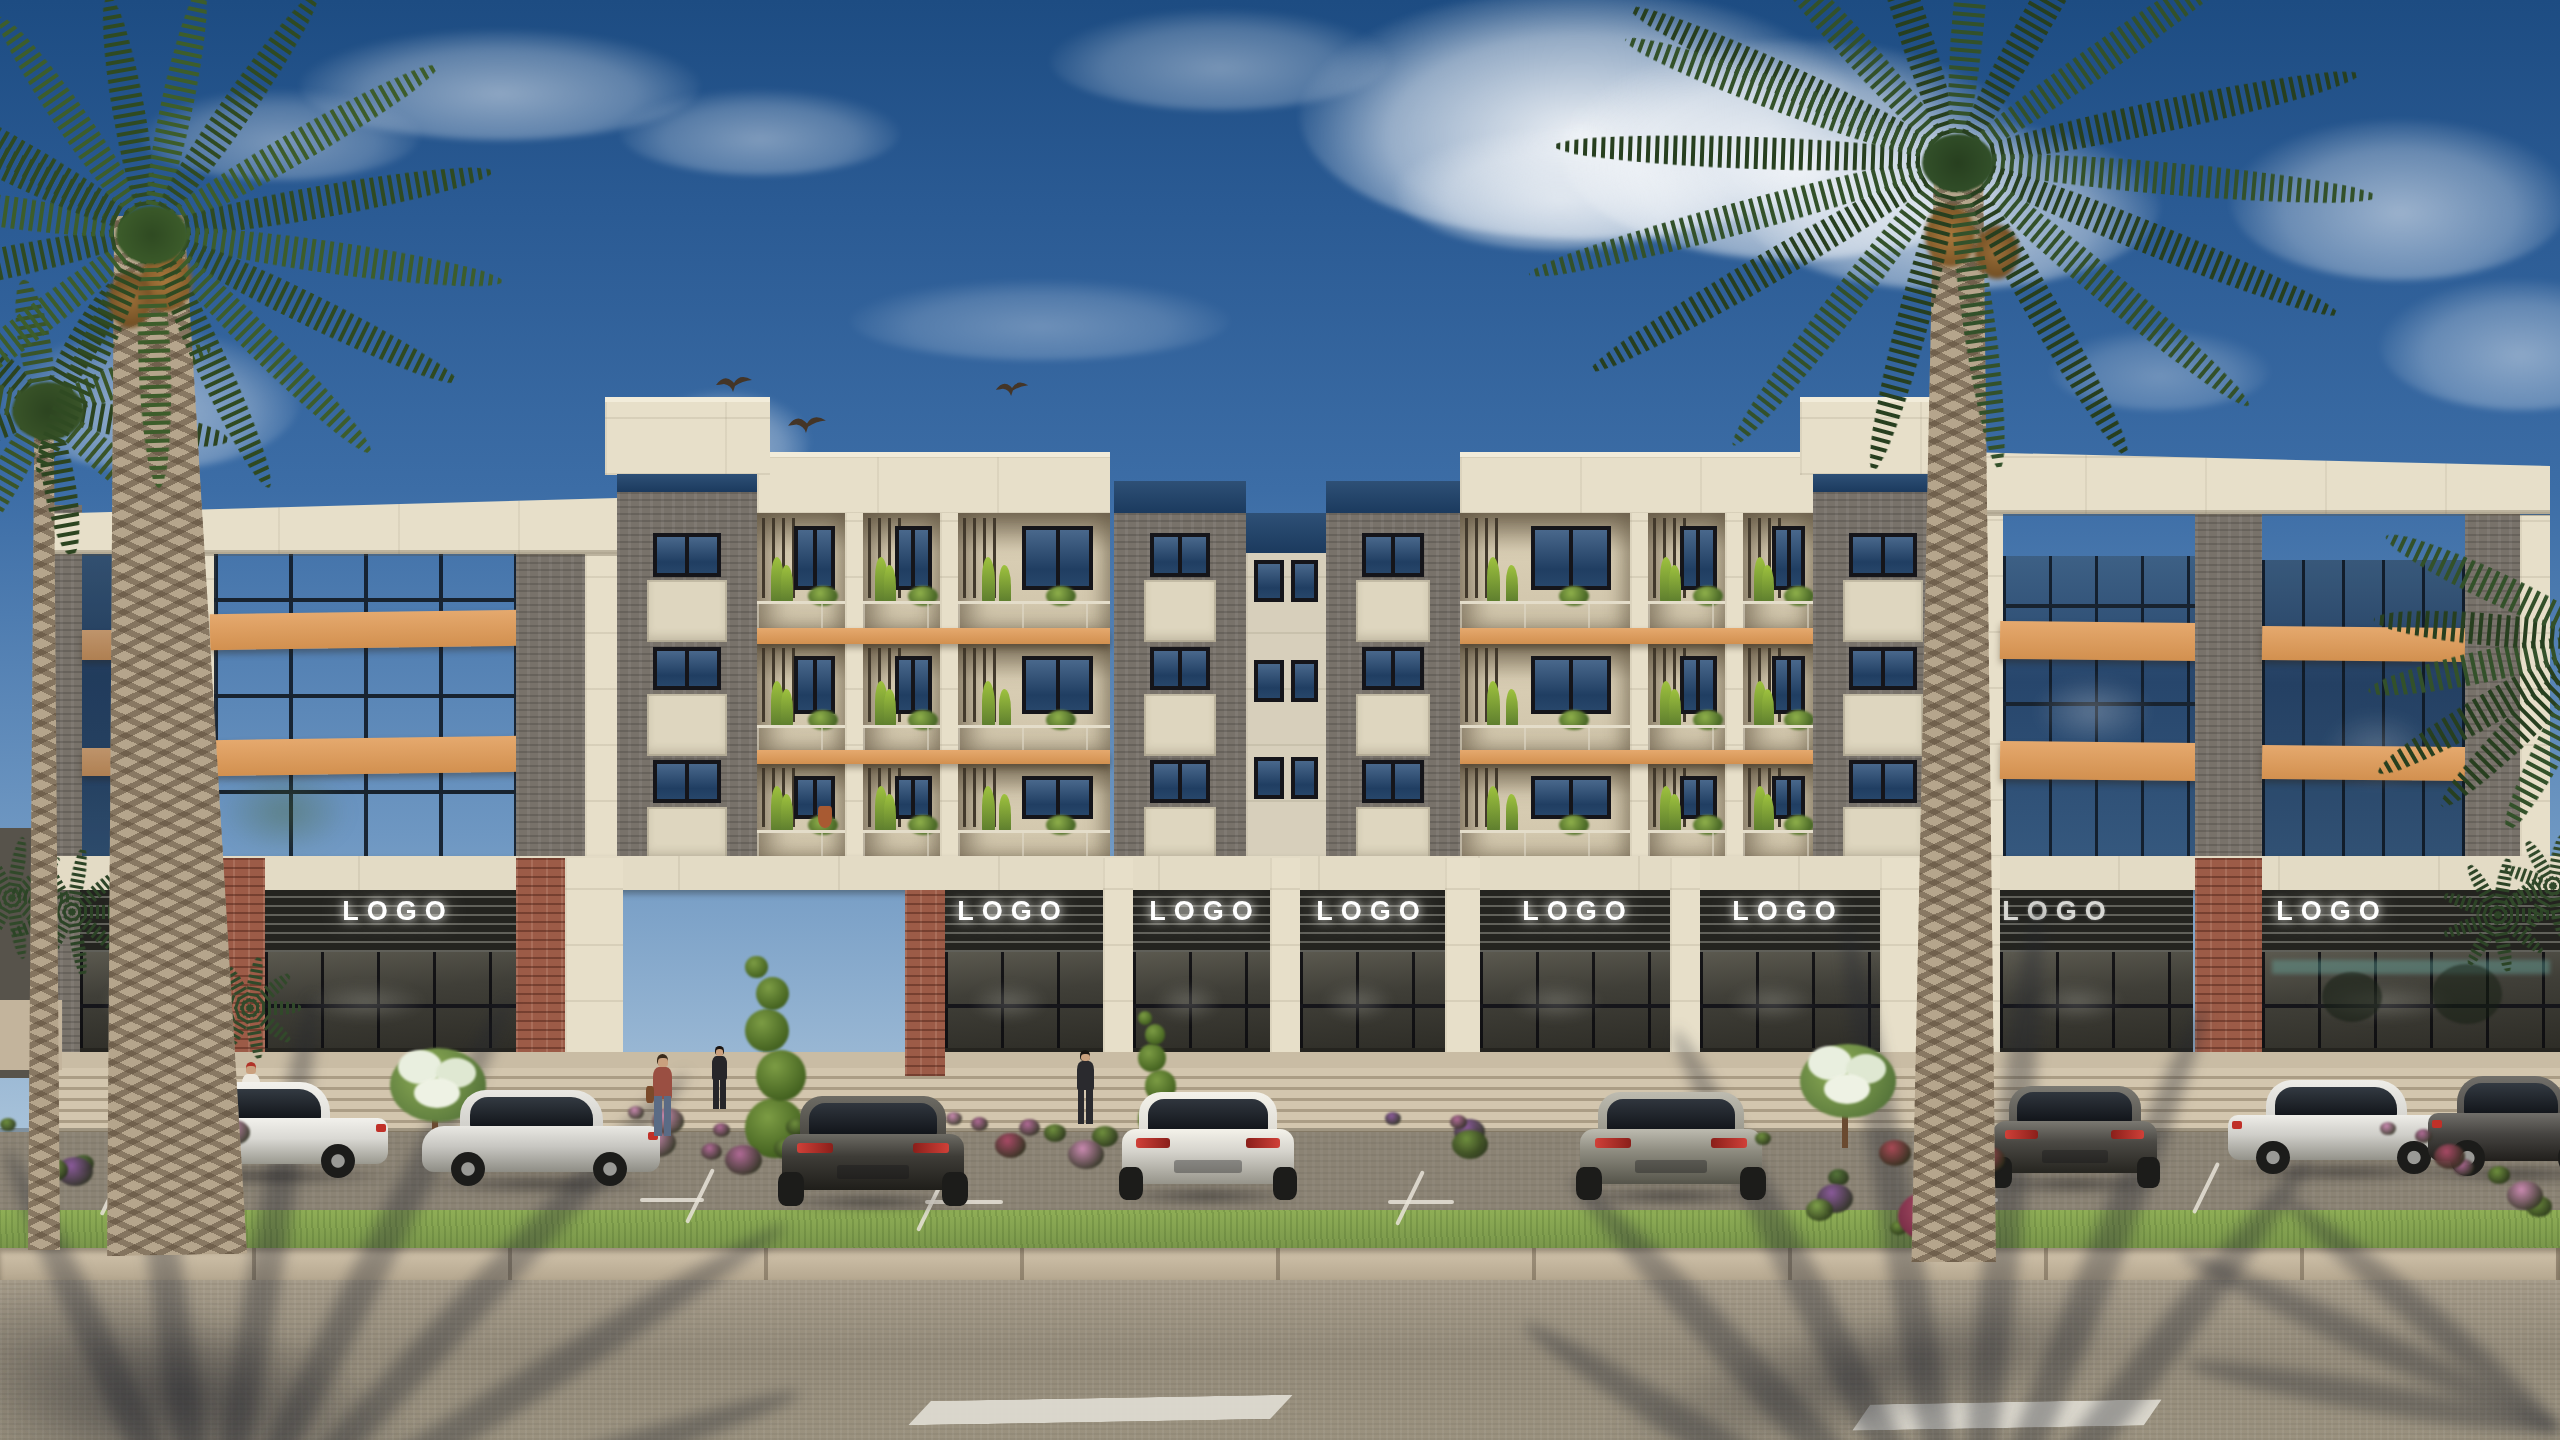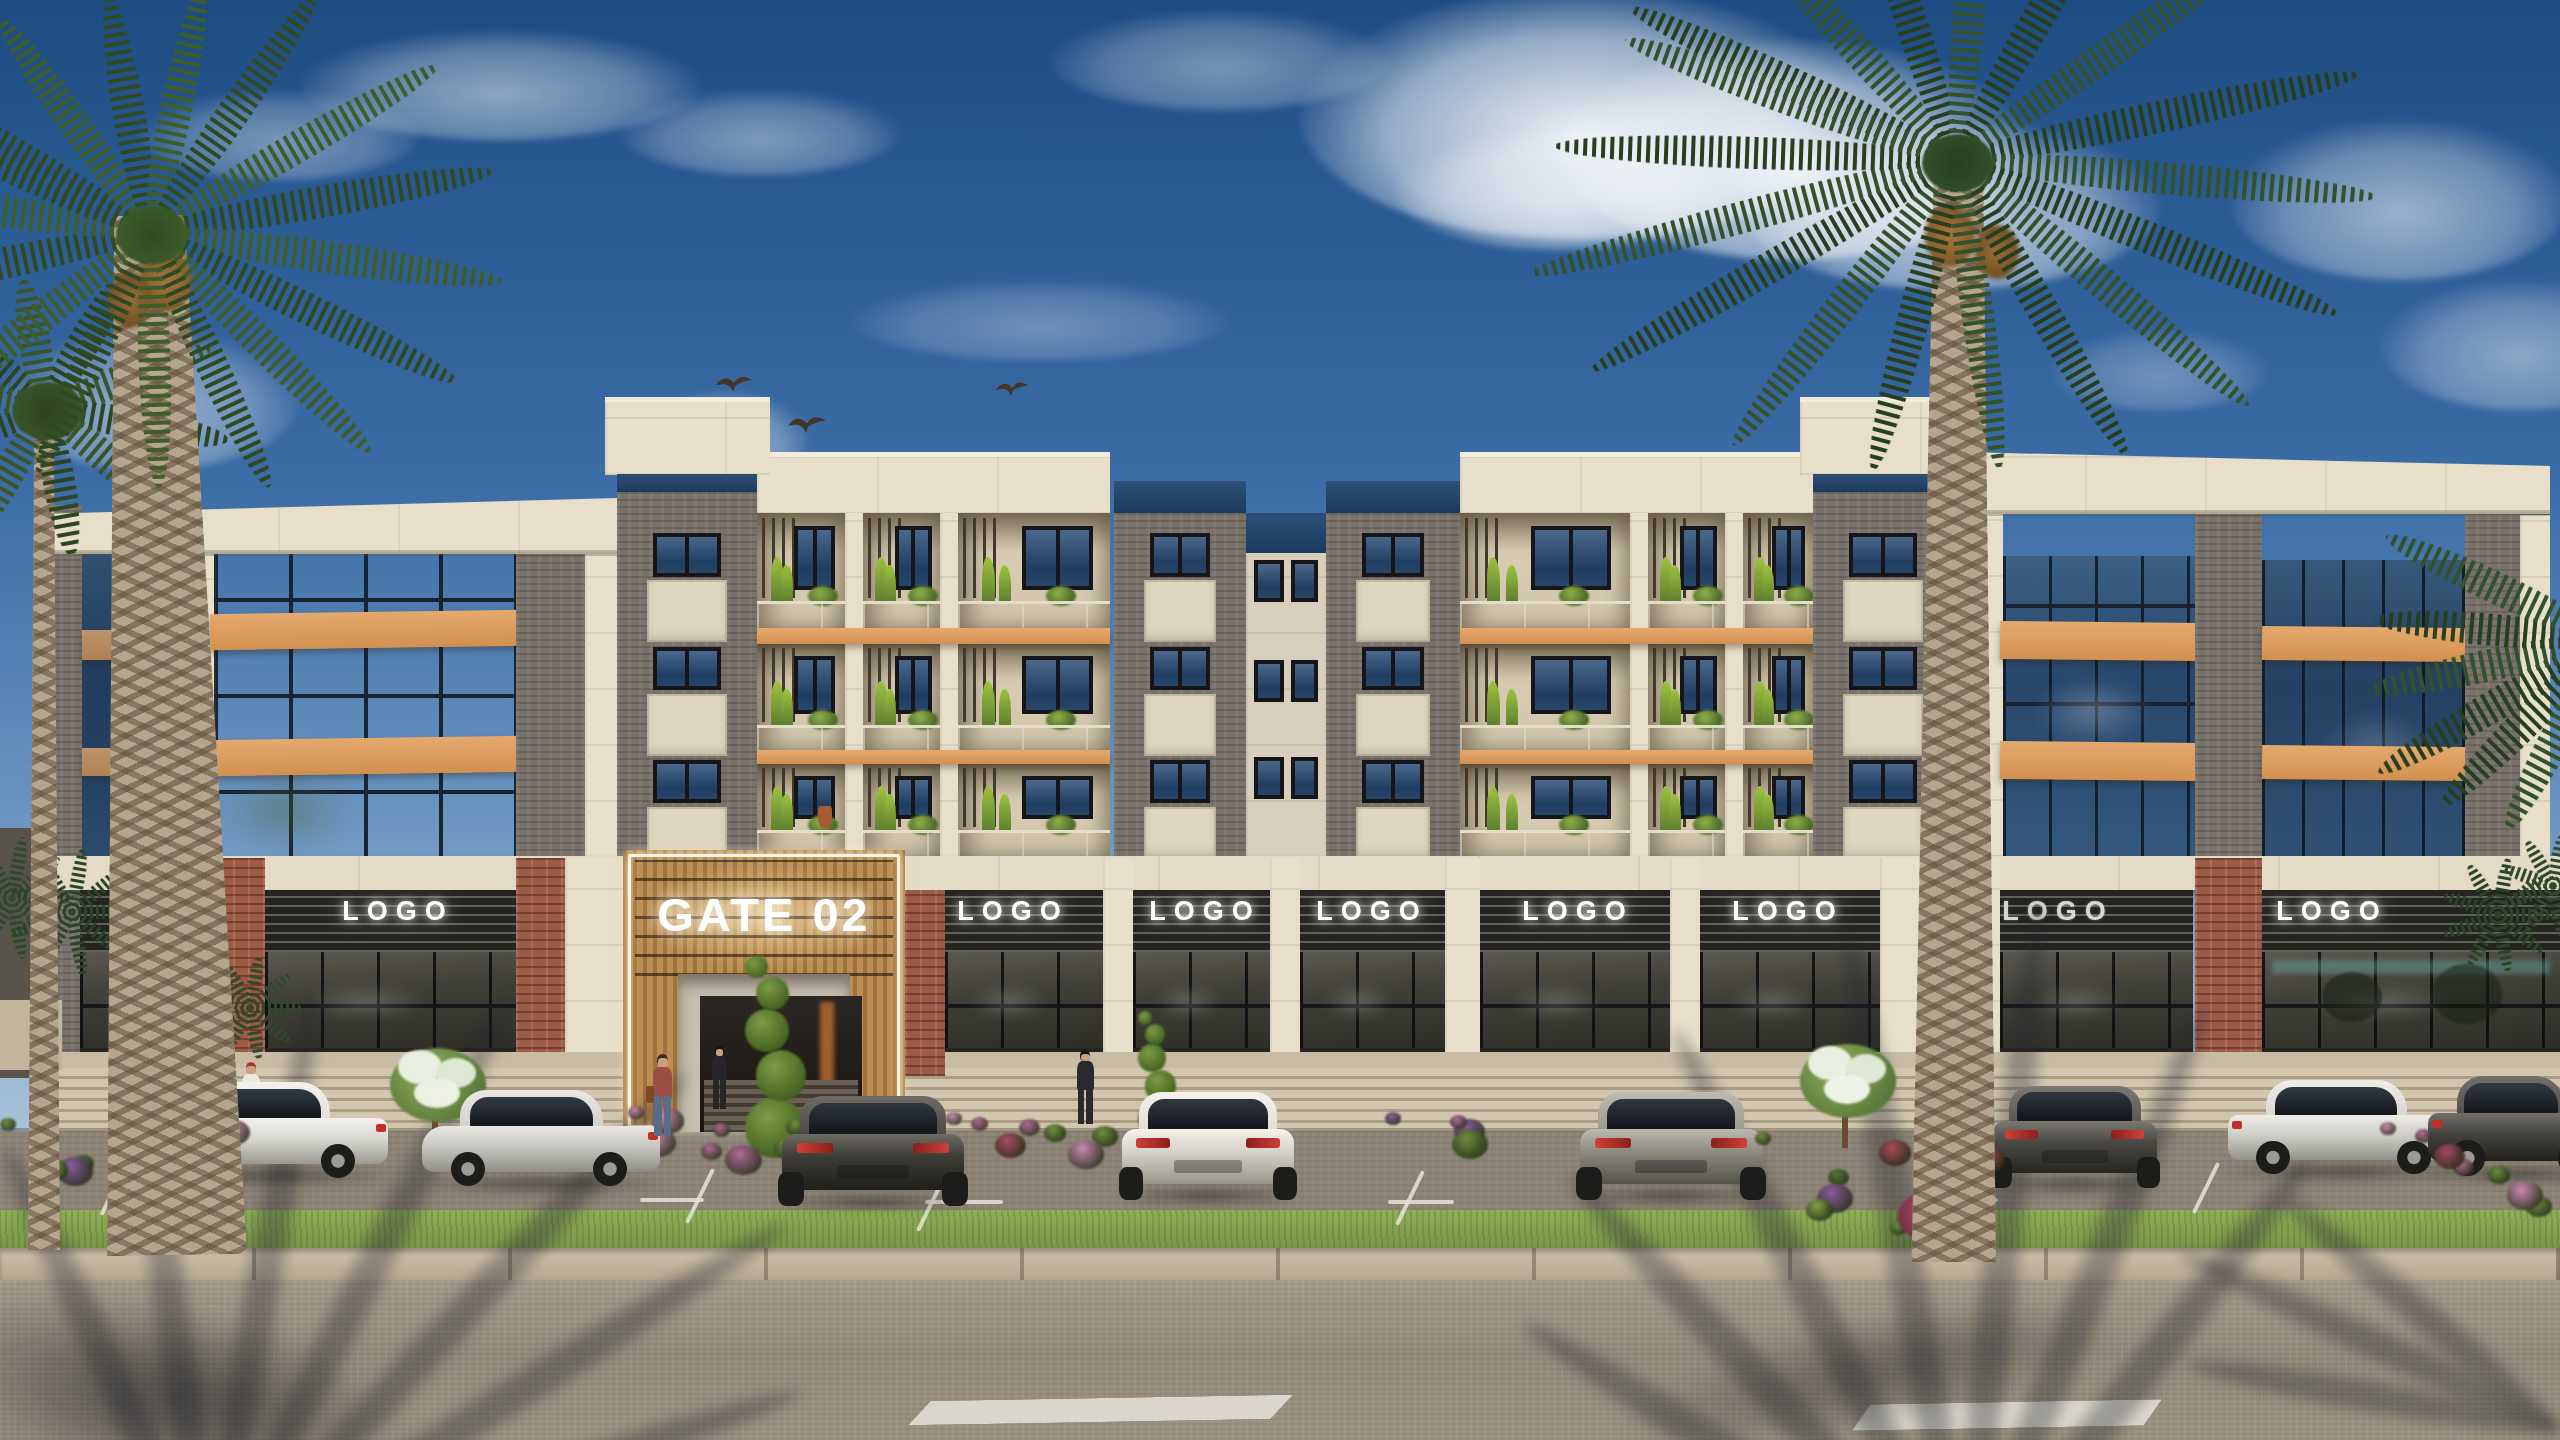--- a/index.html
+++ b/index.html
@@ -455,30 +455,20 @@
       <div class="abs redbrick" style="left: 2195px; top: 858px; width: 67px; height: 200px;"></div>
     </div>
   <div id="ground" class="layer">
       <div class="abs walkway" style="left: 38px; top: 1052px; width: 2522px; height: 16px;"></div>
       <div class="abs steps" style="left: 38px; top: 1068px; width: 2522px; height: 64px;"></div>
       <div class="abs" style="left: 0px; top: 1128px; width: 2560px; height: 8px; background: rgba(40, 35, 25, 0.3);"></div>
       <div class="abs asphalt" style="left: 0px; top: 1132px; width: 2560px; height: 78px;"></div>
       <div class="abs grass" style="left: 0px; top: 1210px; width: 2560px; height: 38px;"></div>
       <div class="abs curb" style="left: 0px; top: 1248px; width: 2560px; height: 32px;"></div>
       <div class="abs road" style="left: 0px; top: 1280px; width: 2560px; height: 160px;"></div>
-      <div class="abs wood" style="left: 623px; top: 850px; width: 282px; height: 282px;">
-        <div class="abs neon" style="left: 5px; top: 4px; width: 266px; height: 268px; border-radius: 2px;"></div>
-        <div class="abs gateslats" style="left: 12px; top: 10px; width: 258px; height: 116px;"></div>
-        <div class="abs gate-sign" style="left: 14px; top: 36px; width: 254px; height: 58px; line-height: 58px;">GATE 02</div>
-        <div class="abs" style="left: 55px; top: 124px; width: 172px; height: 158px; background: rgb(199, 192, 177); box-shadow: rgba(50, 40, 28, 0.5) 0px 10px 14px inset;"></div>
-        <div class="abs" style="left: 77px; top: 146px; width: 162px; height: 136px; background: linear-gradient(rgb(43, 39, 34), rgb(23, 20, 15));">
-          <div class="abs" style="left: 120px; top: 6px; width: 14px; height: 120px; background: rgb(180, 104, 47); filter: blur(2px); opacity: 0.85;"></div>
-          <div class="abs" style="left: 4px; top: 84px; width: 154px; height: 52px; background: repeating-linear-gradient(rgb(107, 97, 86) 0px, rgb(107, 97, 86) 5px, rgb(67, 60, 51) 5px, rgb(67, 60, 51) 9px);"></div>
-        </div>
-      </div>
       <div class="abs redbrick" style="left: 905px; top: 890px; width: 40px; height: 186px;"></div>
     </div>
   <div id="front" class="layer">
       <div class="abs stall" style="left: 112px; top: 1160px; width: 4px; height: 58px; transform: rotate(26deg);"></div>
       <div class="abs stall" style="left: 698px; top: 1166px; width: 4px; height: 60px; transform: rotate(26deg);"></div>
       <div class="abs stall" style="left: 929px; top: 1174px; width: 4px; height: 60px; transform: rotate(26deg);"></div>
       <div class="abs stall" style="left: 1408px; top: 1168px; width: 4px; height: 60px; transform: rotate(26deg);"></div>
       <div class="abs stall" style="left: 1945px; top: 1166px; width: 4px; height: 58px; transform: rotate(26deg);"></div>
       <div class="abs stall" style="left: 2204px; top: 1160px; width: 4px; height: 56px; transform: rotate(26deg);"></div>
       <div class="abs stall" style="left: 640px; top: 1198px; width: 64px; height: 4px;"></div>

